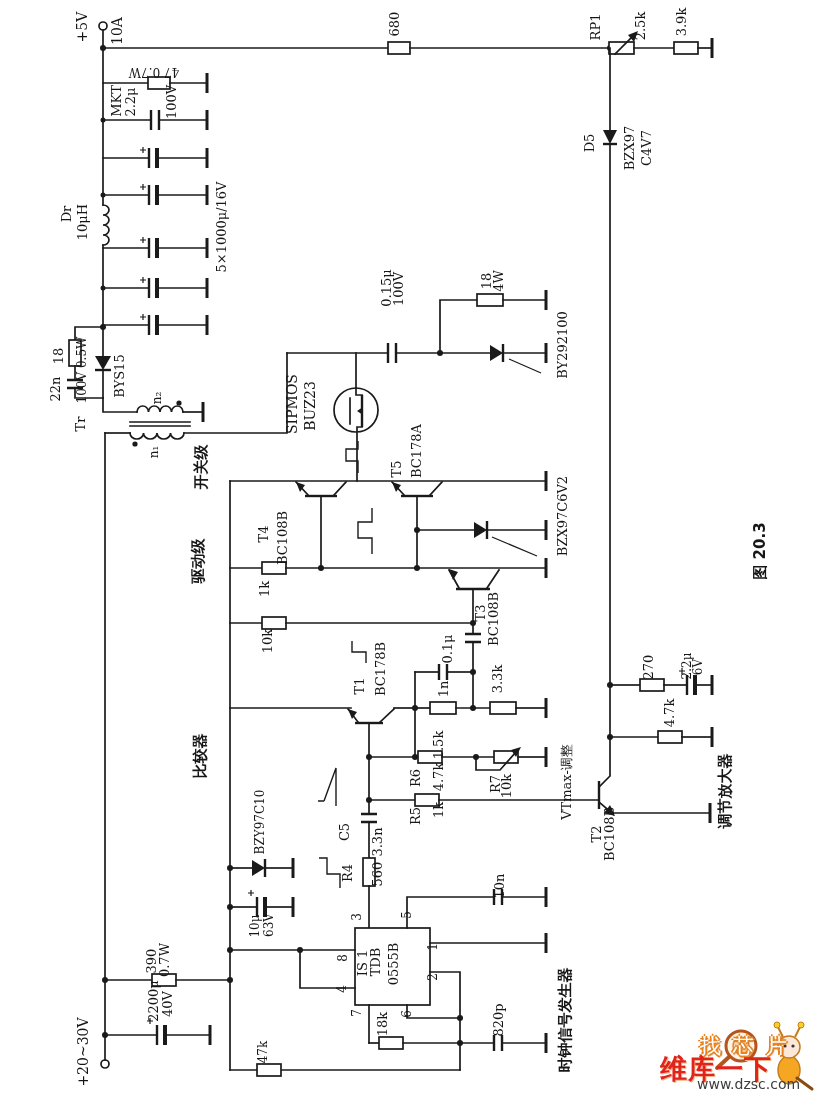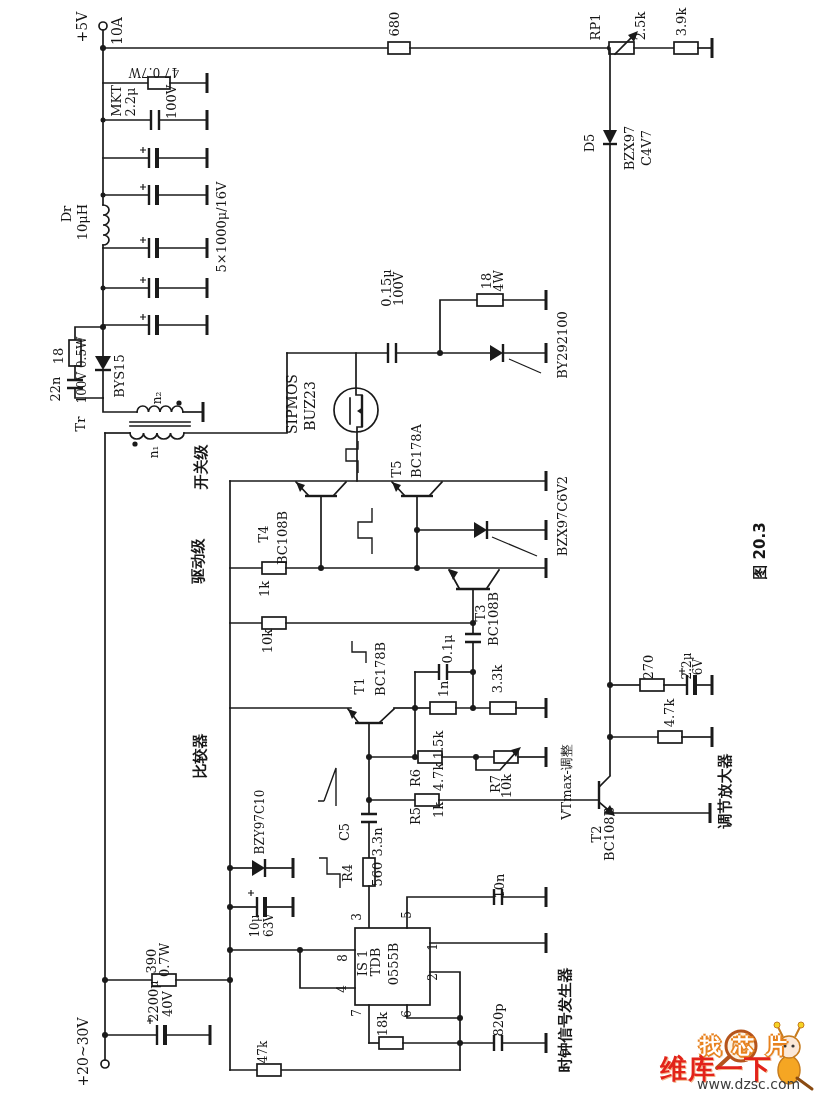--- a/index.html
+++ b/index.html
@@ -11,21 +11,21 @@
   svg text.s14{font-size:14px;}
   .w{stroke:#1a1a1a;stroke-width:1.7;fill:none;stroke-linecap:square;}
   .w2{stroke:#1a1a1a;stroke-width:2.4;fill:none;stroke-linecap:butt;}
   .w4{stroke:#1a1a1a;stroke-width:4;fill:none;stroke-linecap:butt;}
   .tb{stroke:#1a1a1a;stroke-width:3;fill:none;stroke-linecap:butt;}
   .wf{stroke:#1a1a1a;stroke-width:1.4;fill:none;}
   .thin{stroke:#1a1a1a;stroke-width:1.2;fill:none;}
   .comp{fill:#ffffff;stroke:#1a1a1a;stroke-width:1.7;}
   .blk{fill:#1a1a1a;stroke:none;}
   .wm{position:absolute;font-family:"DejaVu Sans","Liberation Sans",sans-serif;white-space:nowrap;z-index:5;}
-  #wm1{left:700px;top:1032px;font-size:21px;font-weight:bold;color:#ffffff;letter-spacing:12px;
+  #wm1{left:700px;top:1032px;font-size:21px;font-weight:normal;color:#ffffff;letter-spacing:12px;
        text-shadow:-2px 0 #e8821e,2px 0 #e8821e,0 -2px #e8821e,0 2px #e8821e,1px 1px 2px #a85b10;text-align:center;}
   #wm2{left:660px;top:1051px;font-size:27px;font-weight:bold;color:#e2231a;letter-spacing:1px;
        text-shadow:1px 1px 0 #f5b48a;}
   #wm3{left:697px;top:1076px;font-size:14px;font-weight:normal;color:#3d3d3d;}
 </style>
 </head>
 <body>
 
 <svg width="820" height="1102" viewBox="0 0 820 1102">
 

